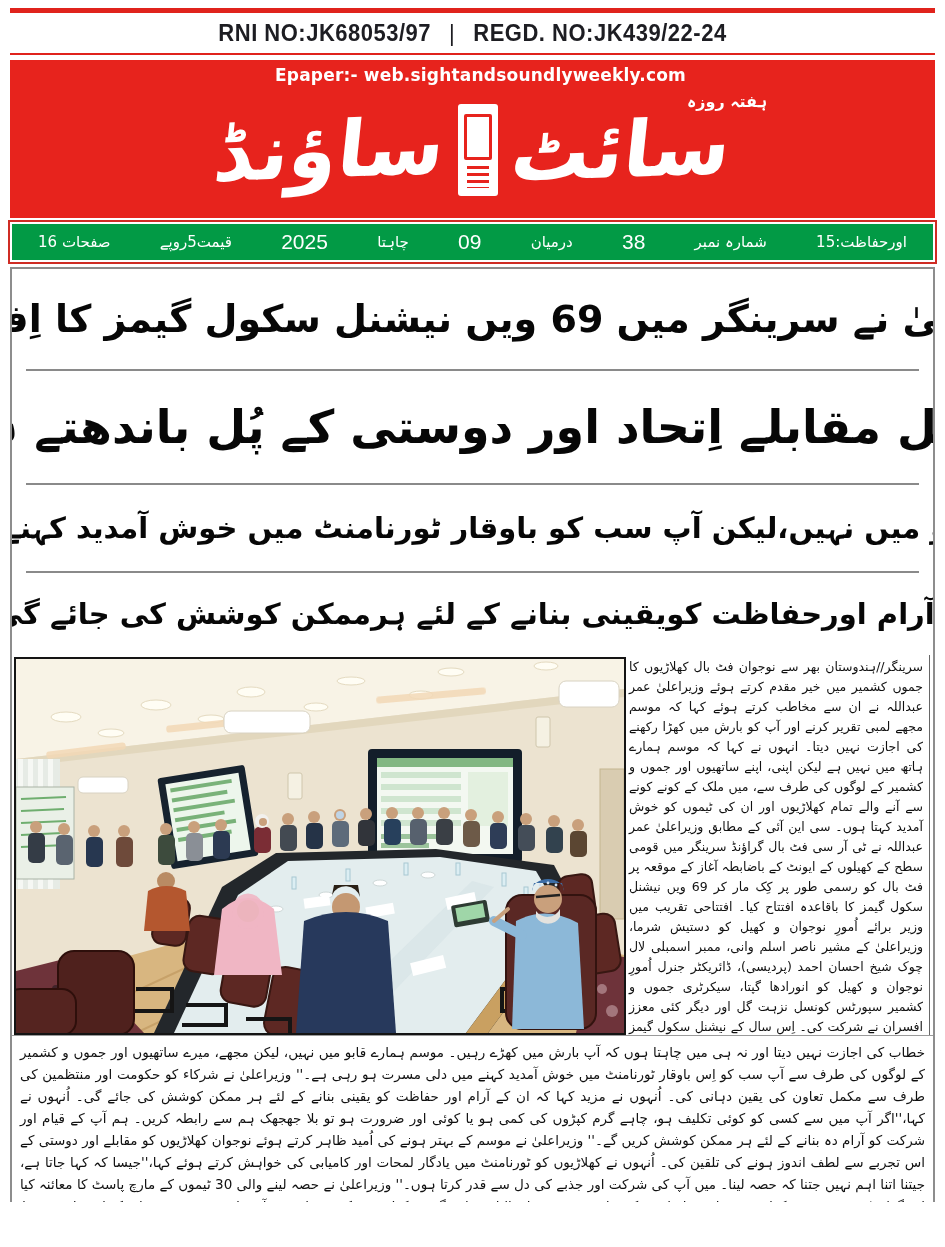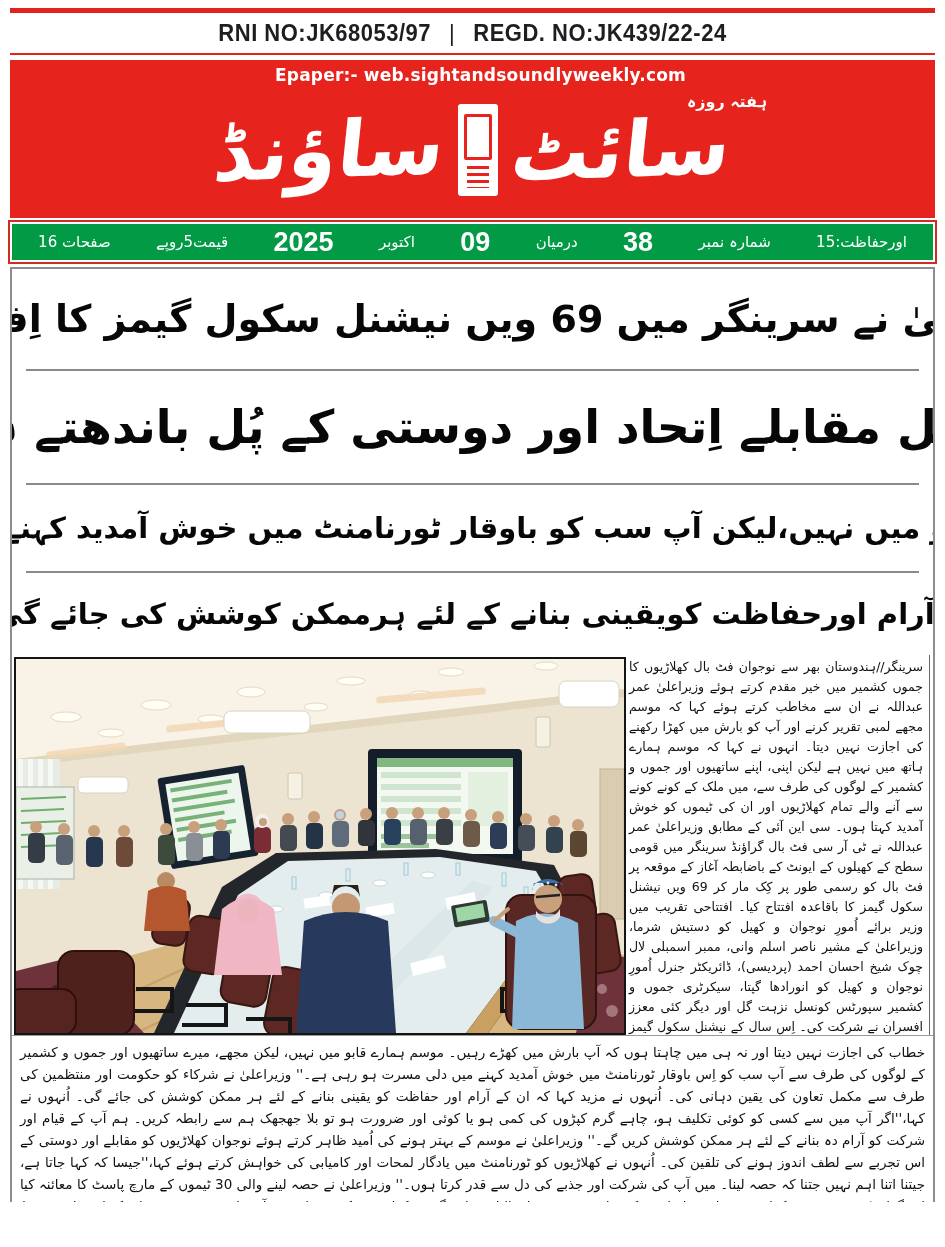--- a/index.html
+++ b/index.html
@@ -23,21 +23,21 @@
   .tv-box { width:40px; height:92px; background:#ffffff; border-radius:3px; position:relative; flex:0 0 auto; }
   .tv-box .screen { position:absolute; left:6px; top:10px; width:28px; height:46px; border:3px solid #e7231d; border-radius:2px; }
   .tv-box .lines { position:absolute; left:9px; top:62px; width:22px; height:22px;
                    background:repeating-linear-gradient(#e7231d 0 3px, transparent 3px 7px); }
   .weekly-label { position:absolute; top:32px; right:168px; font-size:16px; font-weight:700; }
 
   .date-bar { height:40px; background:#029a45; border:2px solid #ffffff; outline:2px solid #cf2c24;
               display:flex; align-items:center; justify-content:space-between; direction:rtl;
               color:#fff; padding:0 26px; margin-bottom:5px; }
   .date-bar .lbl { font-size:15px; font-weight:400; white-space:nowrap; }
-  .date-bar .num { font-size:27px; font-weight:700; font-family:"Liberation Sans", sans-serif;text-align:center; }
+  .date-bar .num { font-size:21px; font-weight:400; font-family:"Liberation Sans", sans-serif;text-align:center; }
 
   .content-box { height:940px; border:2px solid #8d8d8d; background:#fff; overflow:hidden; }
   .headline { display:flex; align-items:center; justify-content:center; direction:rtl;
               color:#070707; font-weight:700; text-align:center; padding:0 14px; overflow:hidden; white-space:nowrap; }
   .h1 { height:100px; font-size:38px; }
   .h2 { height:112px; font-size:46px; }
   .h3 { height:86px;  font-size:29px; }
   .h4 { height:82px;  font-size:29px; }
   .sep { border-top:2px solid #8a8a8a; margin:0 14px; }
 
@@ -85,21 +85,21 @@
       <span class="logo-word">ساؤنڈ</span>
     </div>
   </div>
 
   <div class="date-bar">
     <span class="lbl">اورحفاظت:15</span>
     <span class="lbl">شمارہ نمبر</span>
     <span class="num">38</span>
     <span class="lbl">درمیان</span>
     <span class="num">09</span>
-    <span class="lbl">اکتوبر</span>
+    <span class="lbl">چاہتا</span>
     <span class="num">2025</span>
     <span class="lbl">قیمت5روپے</span>
     <span class="lbl">صفحات 16</span>
   </div>
 
   <div class="content-box">
 
     <div class="headline h1">وزیراعلیٰ نے سرینگر میں 69 ویں نیشنل سکول گیمز کا اِفتتاح کیا</div>
     <div class="sep"></div>
     <div class="headline h2">کھیل مقابلے اِتحاد اور دوستی کے پُل باندھتے ہیں</div>

